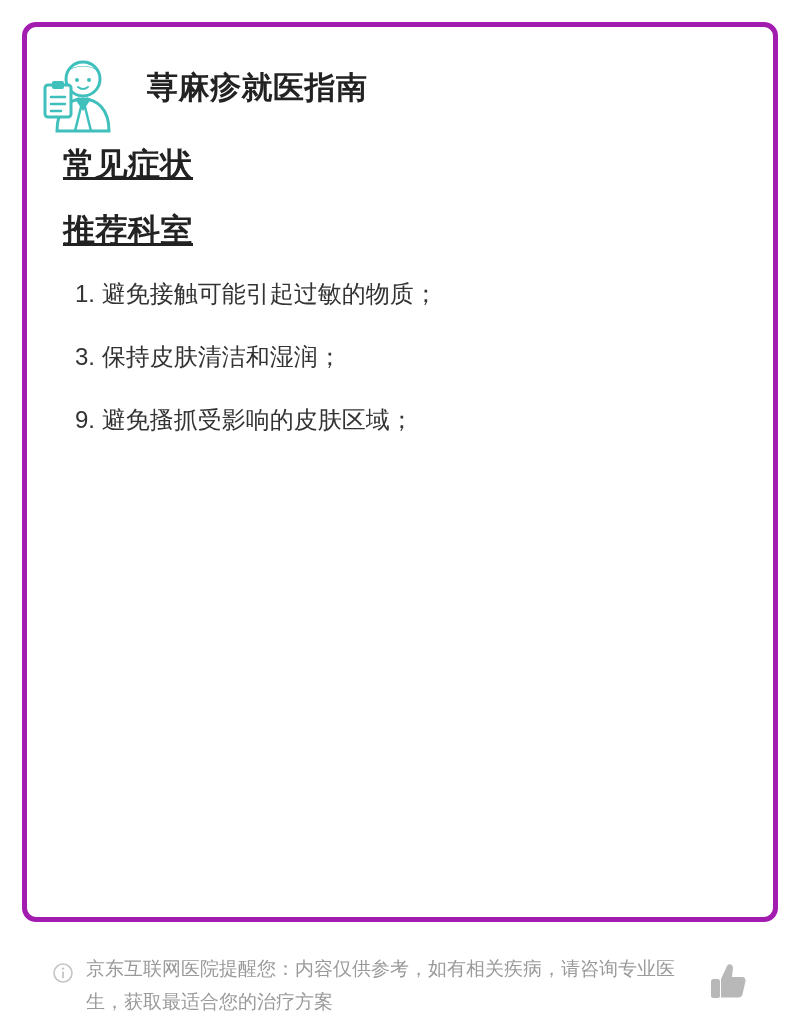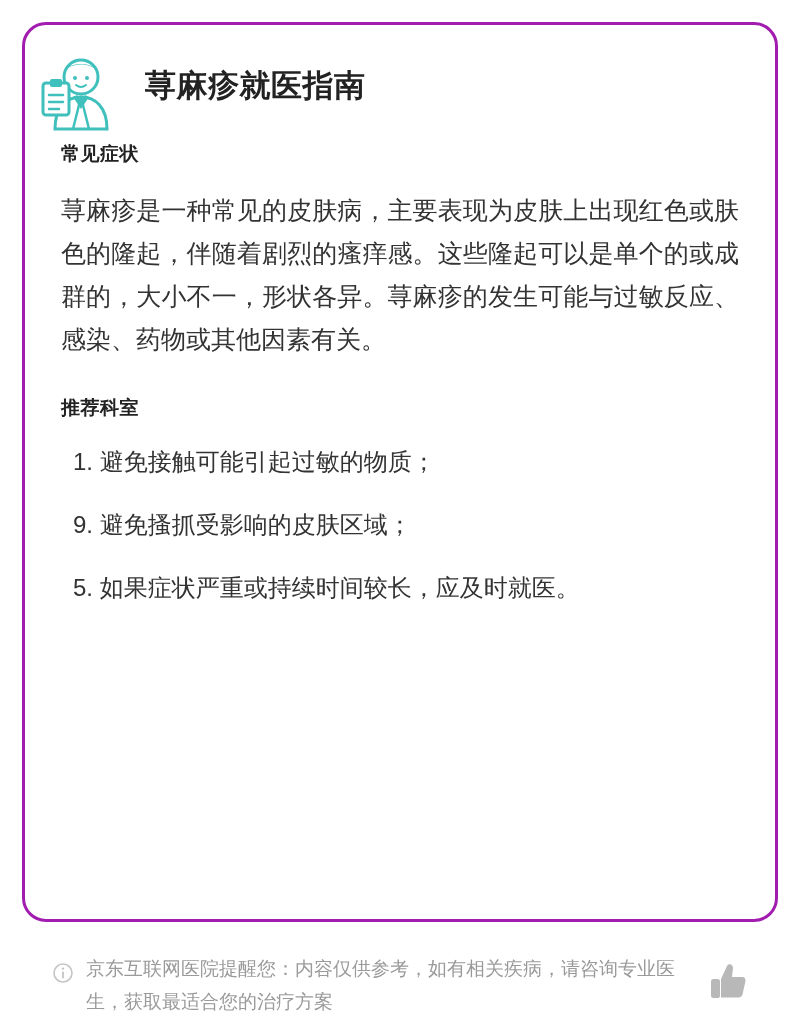--- a/index.html
+++ b/index.html
@@ -18,22 +18,22 @@
     position: relative;
     width: 800px;
     height: 1033px;
     box-sizing: border-box;
     padding: 22px 22px 0 22px;
   }
 
   
   .card {
     position: relative;
-    border: 3px solid #a21caf;
-    border-radius: 24px;
+    border: 5px solid #a21caf;
+    border-radius: 14px;
     background: #ffffff;
     padding: 40px 36px 36px 36px;
     box-sizing: border-box;
     min-height: 900px;
   }
 
   
   .avatar {
     position: absolute;
     left: 8px;
@@ -44,25 +44,26 @@
 
   .title {
     margin: 0 0 34px 84px;
     font-size: 31px;
     font-weight: bold;
     color: #222222;
     letter-spacing: 0.5px;
   }
 
   h2.section-head {
-    font-size: 19px;
+    font-size: 32px;
     font-weight: bold;
     color: #222222;
     margin: 0 0 22px 0;
     letter-spacing: 0.5px;
+    text-decoration: underline;
   }
 
   p.body-text {
     font-size: 25px;
     line-height: 1.72;
     color: #333333;
     margin: 0 0 34px 0;
     text-align: justify;
   }
 
@@ -139,28 +140,27 @@
 
         <rect x="10" y="46" width="26" height="32" rx="3" fill="#ffffff" stroke="#3fc0bc" stroke-width="3"></rect>
         <rect x="17" y="42" width="12" height="8" rx="2" fill="#3fc0bc"></rect>
         <path d="M16 58 H30 M16 65 H30 M16 72 H26" stroke="#3fc0bc" stroke-width="2.5" stroke-linecap="round"></path>
       </svg>
     </span>
 
     <h1 class="title">荨麻疹就医指南</h1>
 
     <h2 class="section-head">常见症状</h2>
-    <p class="body-text">荨麻疹是一种常见的皮肤病，主要表现为皮肤上出现红色或肤色的隆起，伴随着剧烈的瘙痒感。这些隆起可以是单个的或成群的，大小不一，形状各异。荨麻疹的发生可能与过敏反应、感染、药物或其他因素有关。</p>
 
 
     <h2 class="section-head">推荐科室</h2>
     <ol class="tips">
       <li>1. 避免接触可能引起过敏的物质；</li>
+      <li>3. 保持皮肤清洁和湿润；</li>
       <li>9. 避免搔抓受影响的皮肤区域；</li>
-      <li>5. 如果症状严重或持续时间较长，应及时就医。</li>
     </ol>
 
   </div>
 
   <div class="footer">
     <span class="footer-icon">
       <svg width="22" height="22" viewBox="0 0 22 22" xmlns="http://www.w3.org/2000/svg">
         <circle cx="11" cy="11" r="9" fill="none" stroke="#c4c4c4" stroke-width="1.6"></circle>
         <circle cx="11" cy="6.6" r="1.2" fill="#c4c4c4"></circle>
         <rect x="10.1" y="9.4" width="1.8" height="7" rx="0.9" fill="#c4c4c4"></rect>

